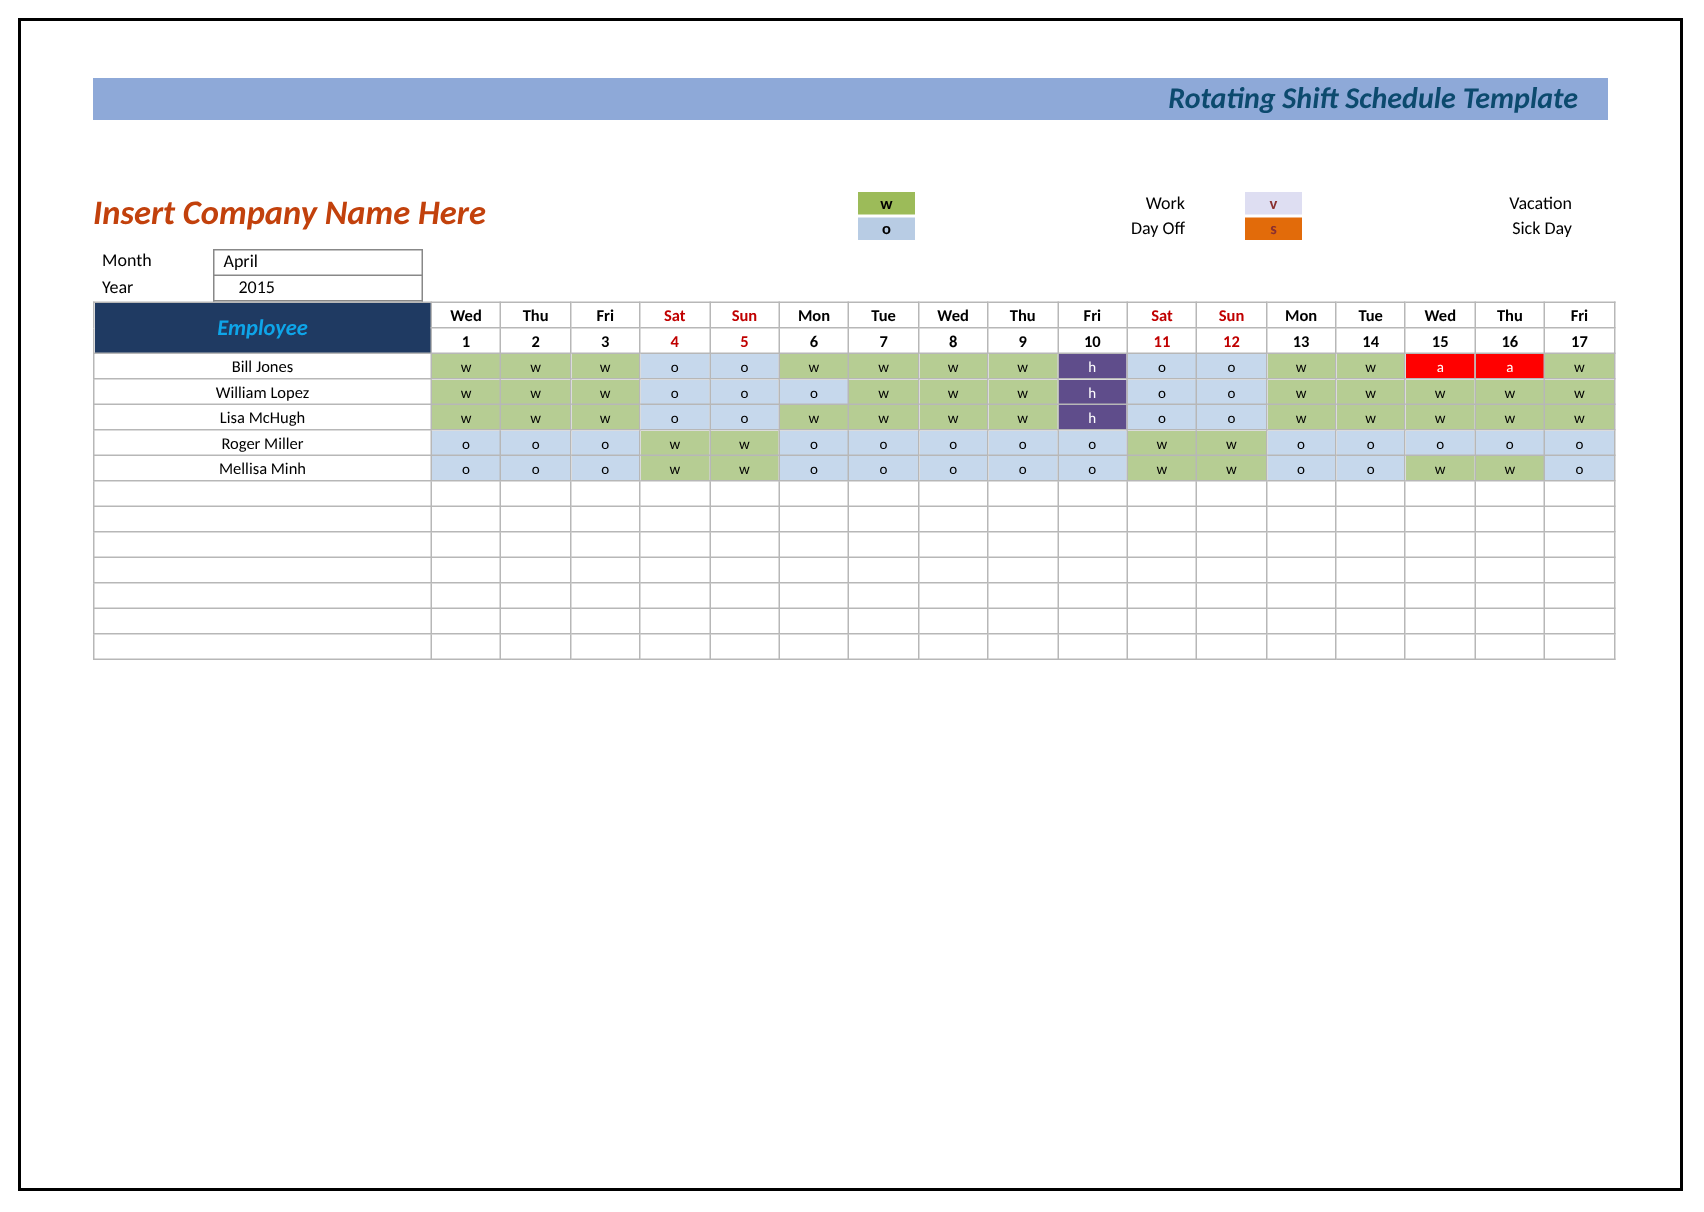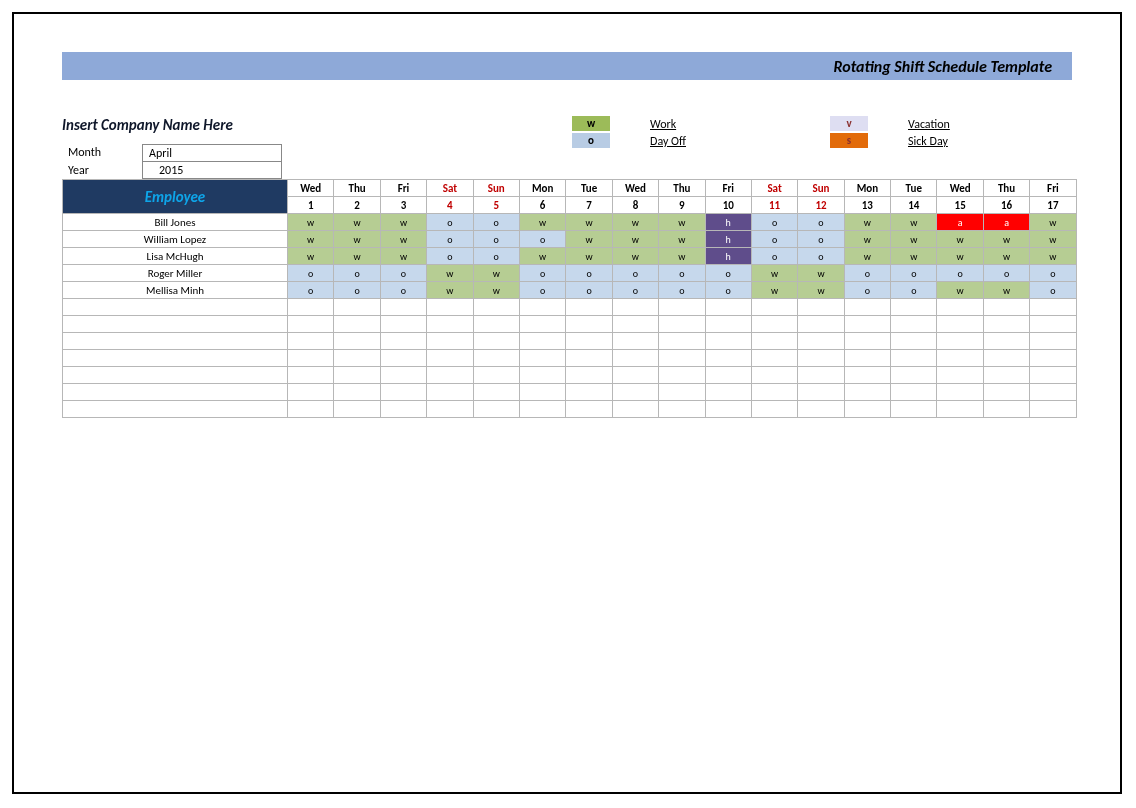--- a/index.html
+++ b/index.html
@@ -19,35 +19,35 @@
     padding: 38px 48px;
     position: relative;
   }
   .title-bar {
     height: 28px;
     background: #8ea9d8;
     display: flex;
     align-items: center;
     justify-content: flex-end;
     padding-right: 20px;
-    color: #000000;
+    color: #0c4a6e;
     font-weight: bold;
     font-style: italic;
-    font-size: 16px;
-    margin-bottom: 36px;
+    font-size: 20px;
+    margin-bottom: 48px;
   }
   .company-row {
     display: flex;
     align-items: flex-start;
   }
   .company-name {
-    font-size: 15px;
+    font-size: 23px;
     font-weight: bold;
     font-style: italic;
-    color: #0f172a;
+    color: #c2410c;
     margin-bottom: 10px;
   }
   .meta {
     display: grid;
     grid-template-columns: 80px 140px;
     font-size: 12px;
   }
   .meta div { padding: 1px 6px; }
   .meta .mbox {
     border: 1px solid #888;
@@ -61,21 +61,21 @@
     margin-left: 150px;
     font-size: 12px;
     align-items: center;
   }
   .legend .sw {
     text-align: center;
     font-weight: bold;
     padding: 1px 0;
     font-size: 11px;
   }
-  .legend .lbl { text-align: left; text-decoration: underline; }
+  .legend .lbl { text-align: right; }
   .sw-w { background: #9cbb59; }
   .sw-o { background: #b8cce4; }
   .sw-v { background: #dedef2; color: #8a3030; }
   .sw-s { background: #e26b0a; color: #8a3030; }
 
   .month-bar {
     margin-top: 32px;
     background: #1f3a62;
     color: #fff;
     font-size: 22px;

